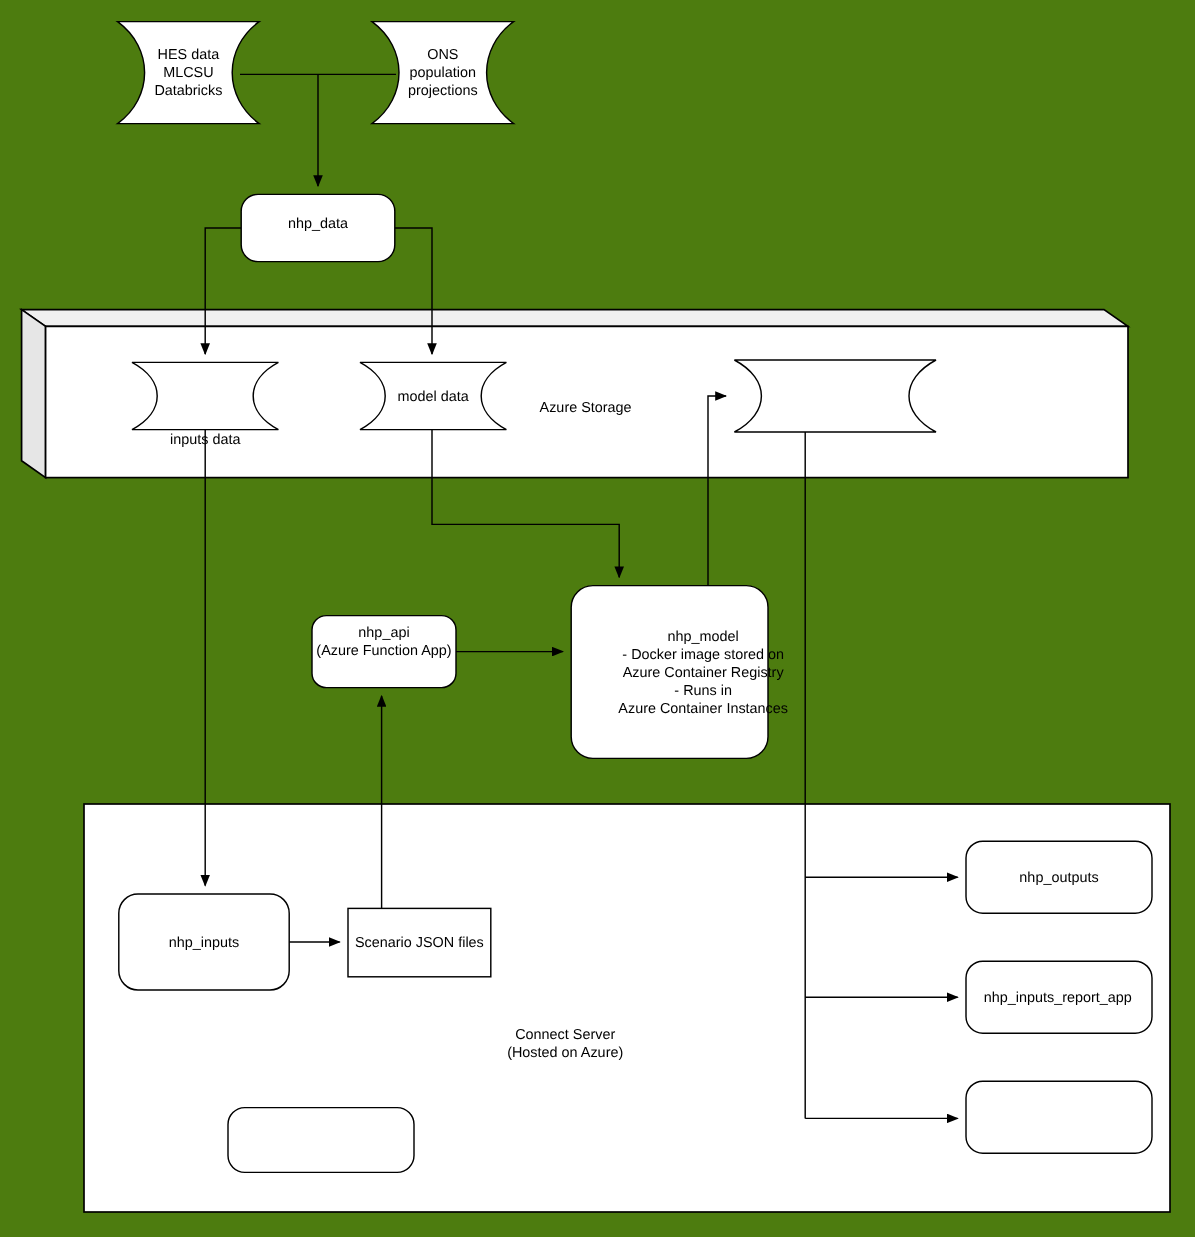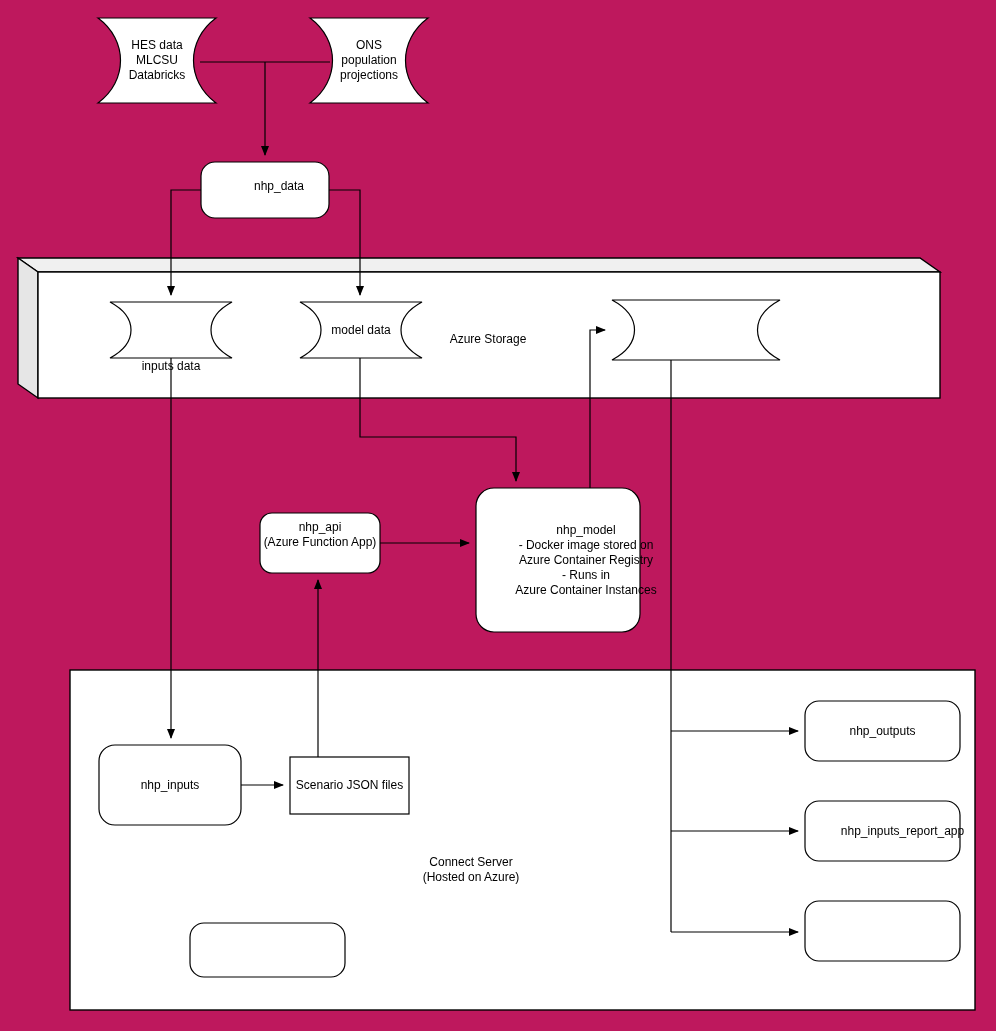--- a/index.html
+++ b/index.html
@@ -7,21 +7,21 @@
     padding: 0;
     background: #ffffff;
   }
   body {
     font-family: "Liberation Sans", sans-serif;
   }
   #diagram-root {
     position: relative;
     width: 996px;
     height: 1031px;
-    background: #be185d;
+    background: #4d7c0f;
     overflow: hidden;
   }
   #diagram-svg {
     position: absolute;
     left: 0;
     top: 0;
     width: 996px;
     height: 1031px;
   }
   .node-label {
@@ -127,21 +127,21 @@
   </svg>
 
   <div class="node-label" style="left:98px; top:18px; width:118px; height:85px;">HES data
 MLCSU
 Databricks</div>
 
   <div class="node-label" style="left:310px; top:18px; width:118px; height:85px;">ONS
 population
 projections</div>
 
-  <div class="node-label" style="left:201px; top:162px; width:128px; height:48px;padding-left:14px;">nhp_data</div>
+  <div class="node-label" style="left:201px; top:162px; width:128px; height:48px;">nhp_data</div>
 
   <div class="node-label" style="left:110px; top:302px; width:122px; height:56px;margin-top:36px;">inputs data</div>
 
   <div class="node-label" style="left:300px; top:302px; width:122px; height:56px;">model data</div>
 
 
   <div class="node-label" style="left:256px; top:513px; width:128px; height:43px;">nhp_api
 (Azure Function App)</div>
 
   <div class="node-label" style="left:504px; top:488px; width:164px; height:144px;">nhp_model
@@ -150,21 +150,21 @@
 - Runs in
 Azure Container Instances</div>
 
   <div class="node-label" style="left:99px; top:745px; width:142px; height:80px;">nhp_inputs</div>
 
   <div class="node-label" style="left:288px; top:757px; width:123px; height:57px;">Scenario JSON files</div>
 
 
   <div class="node-label" style="left:805px; top:701px; width:155px; height:60px;">nhp_outputs</div>
 
-  <div class="node-label" style="left:805px; top:801px; width:153px; height:60px;margin-left:21px;">nhp_inputs_report_app</div>
+  <div class="node-label" style="left:805px; top:801px; width:153px; height:60px;">nhp_inputs_report_app</div>
 
 
   <div class="free-label" style="left:408px; top:332px; width:160px;">Azure Storage</div>
 
   <div class="free-label" style="left:381px; top:855px; width:180px;">Connect Server
 (Hosted on Azure)</div>
 
 </div>
 
 </body></html>

